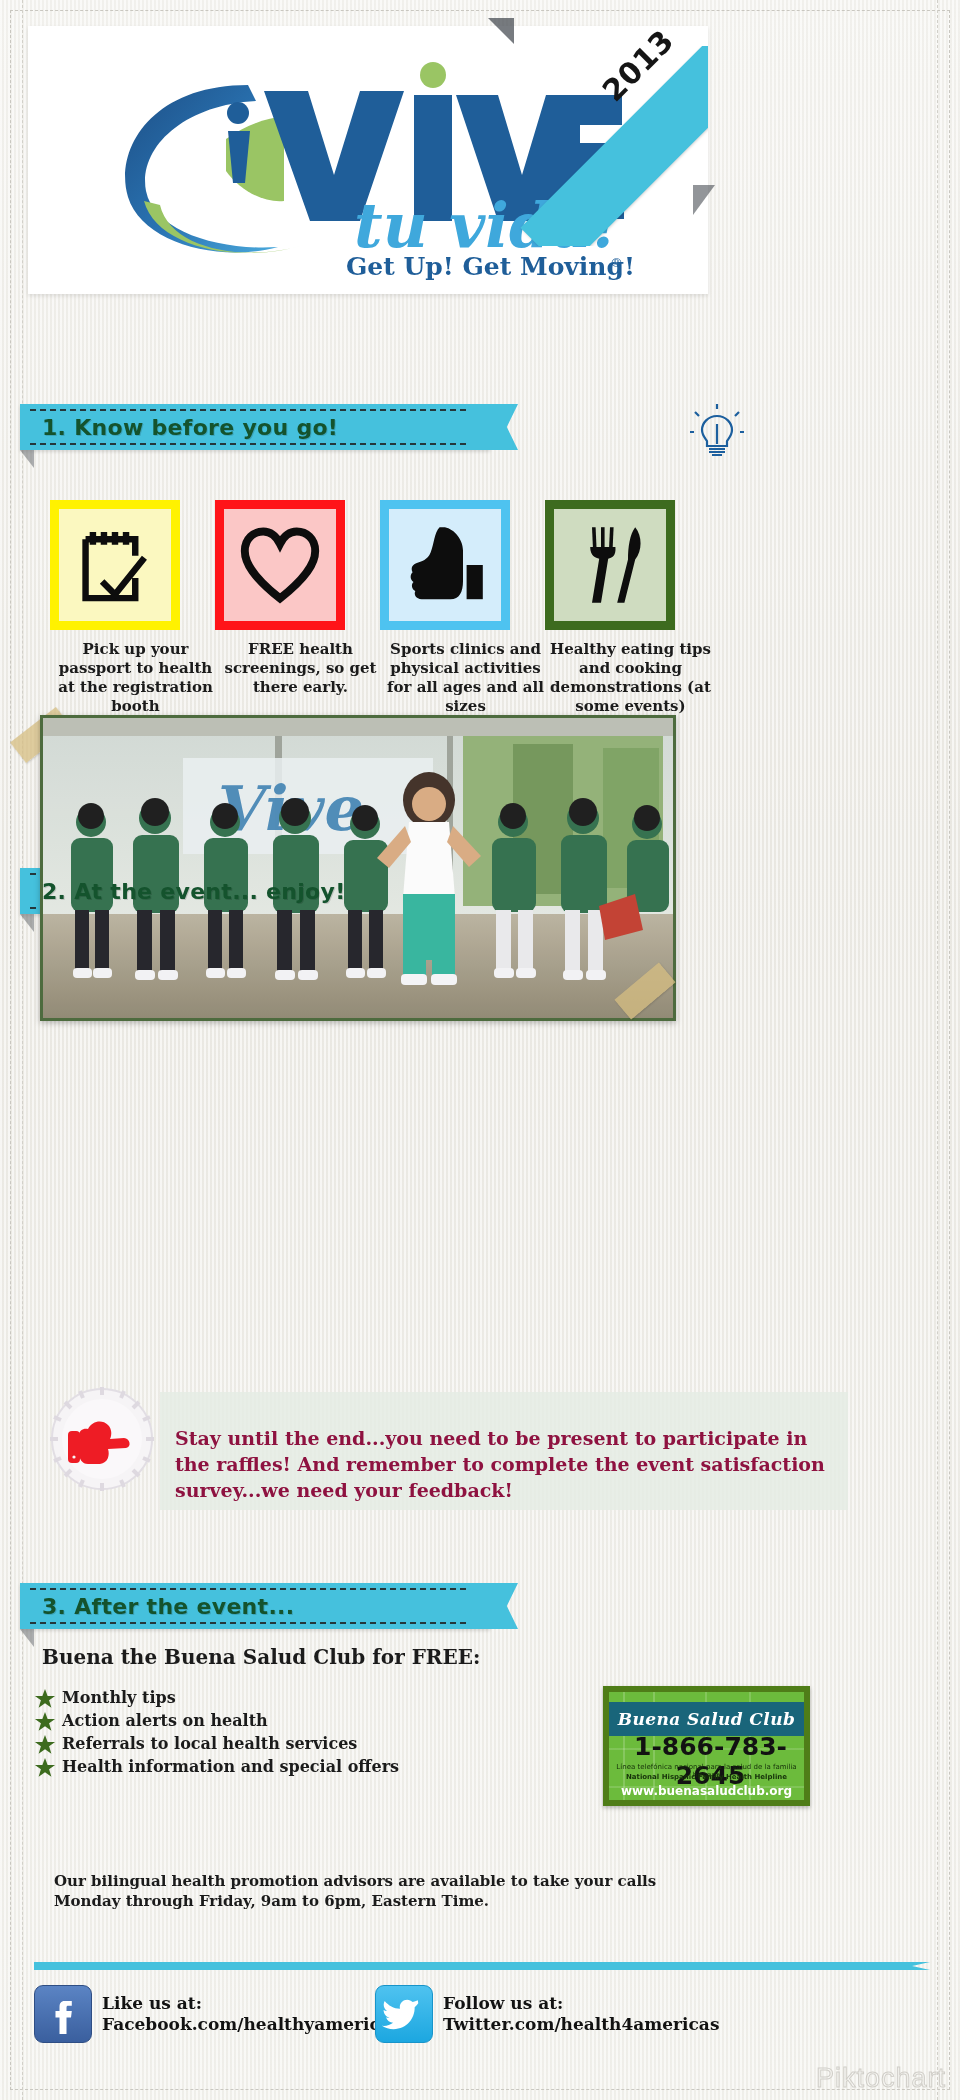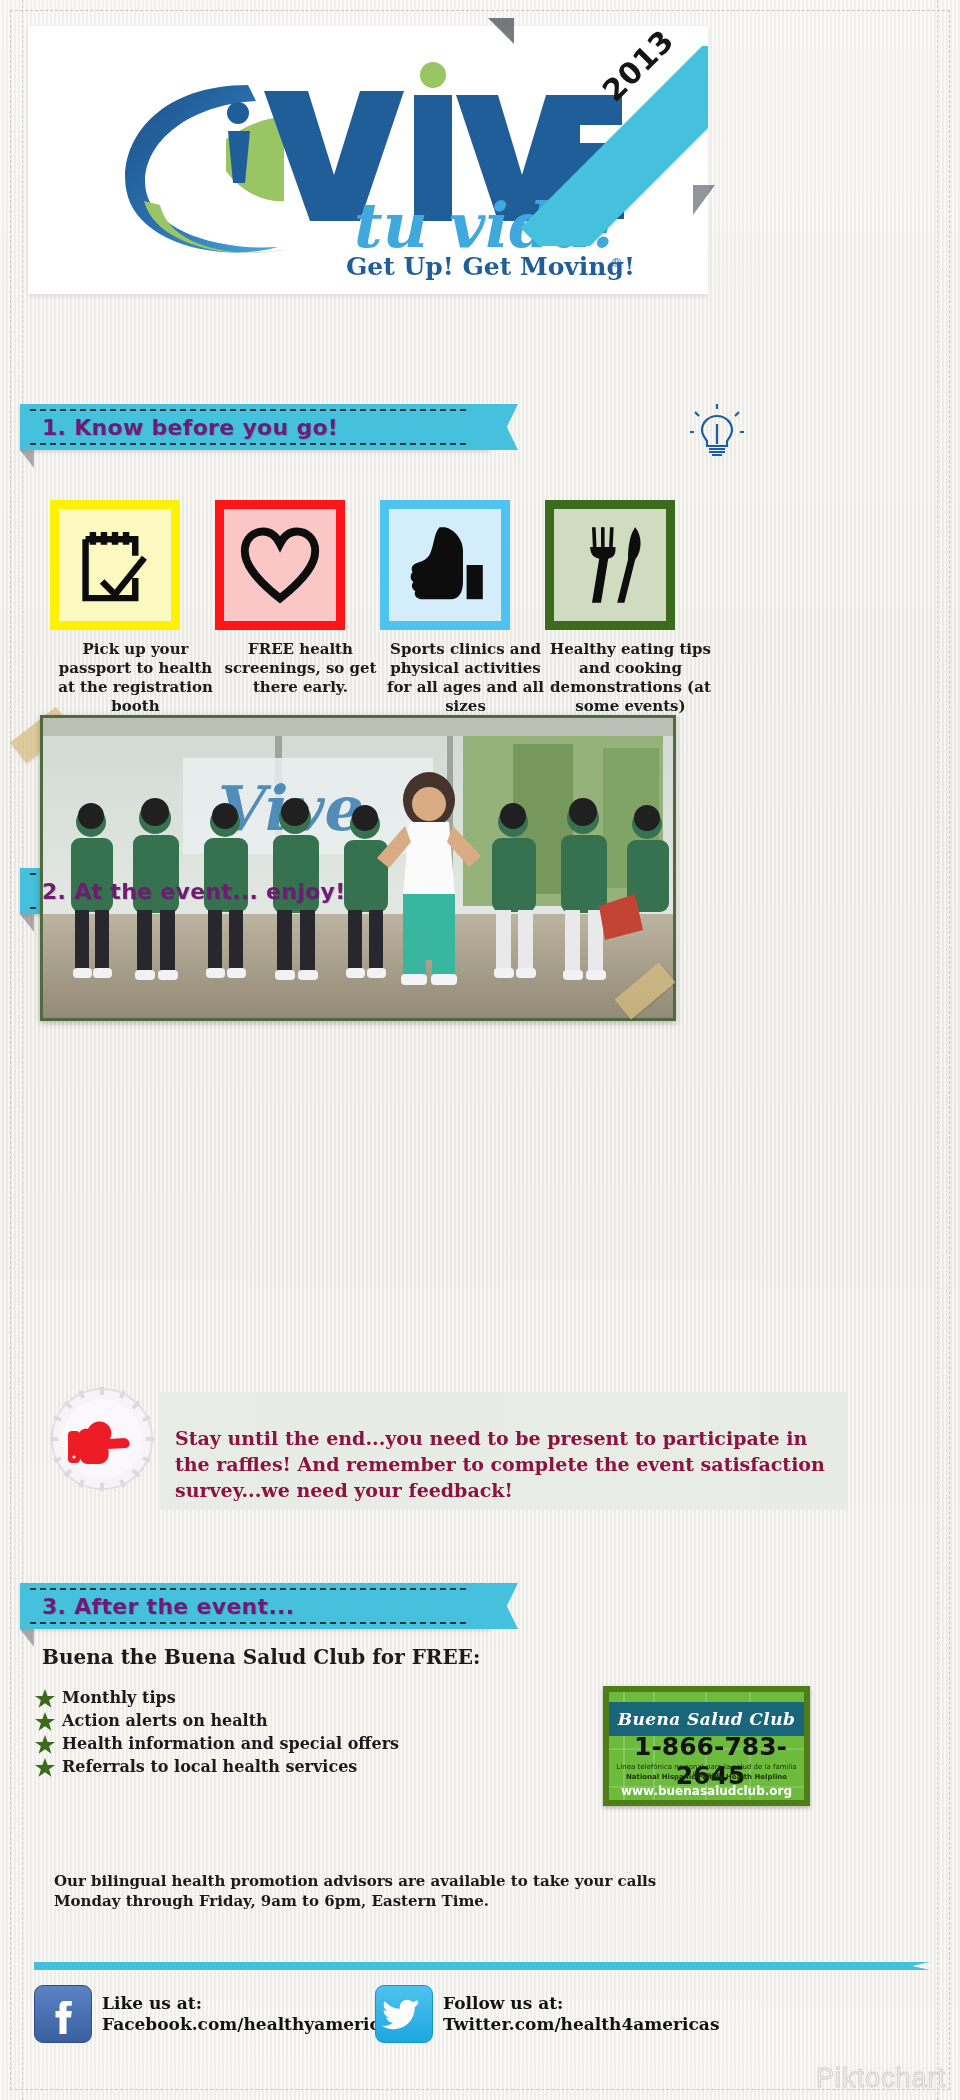--- a/index.html
+++ b/index.html
@@ -58,21 +58,21 @@
     background:#4a4f55;transform:skewY(0deg);
     clip-path:polygon(100% 0,100% 100%,0 0);opacity:.75;
   }
   .ribbon-shadow2{
     position:absolute;left:693px;top:185px;width:22px;height:30px;
     background:#4a4f55;clip-path:polygon(0 0,100% 0,0 100%);opacity:.6;
   }
 
   
   .banner{
-    position:absolute;height:46px;background:#45c1dd;color:#701a75;
+    position:absolute;height:46px;background:#45c1dd;color:#14532d;
     display:flex;align-items:center;
     box-shadow:0 2px 3px rgba(0,0,0,.12);
   }
   .banner:before,.banner:after{
     content:"";position:absolute;left:10px;right:24px;height:0;border-top:2px dashed #1f1f1f;opacity:.85;
   }
   .banner:before{top:5px;}
   .banner:after{bottom:5px;}
   .banner-text{
     position:relative;z-index:2;
@@ -481,27 +481,27 @@
     <div class="bullet">
       <svg class="star" viewBox="0 0 24 24">
         <path d="M12 1 L15 9 L23.5 9 L16.7 14 L19.3 22.5 L12 17.4 L4.7 22.5 L7.3 14 L0.5 9 L9 9 Z" fill="#3d6b1e"></path>
       </svg>
       <span class="btext">Action alerts on health</span>
     </div>
     <div class="bullet">
       <svg class="star" viewBox="0 0 24 24">
         <path d="M12 1 L15 9 L23.5 9 L16.7 14 L19.3 22.5 L12 17.4 L4.7 22.5 L7.3 14 L0.5 9 L9 9 Z" fill="#3d6b1e"></path>
       </svg>
-      <span class="btext">Health information and special offers</span>
+      <span class="btext">Referrals to local health services</span>
     </div>
     <div class="bullet">
       <svg class="star" viewBox="0 0 24 24">
         <path d="M12 1 L15 9 L23.5 9 L16.7 14 L19.3 22.5 L12 17.4 L4.7 22.5 L7.3 14 L0.5 9 L9 9 Z" fill="#3d6b1e"></path>
       </svg>
-      <span class="btext">Referrals to local health services</span>
+      <span class="btext">Health information and special offers</span>
     </div>
   </div>
 
   <div class="bsc-card">
     <div class="bsc-inner">
       <div class="bsc-band">
         <span>Buena Salud Club</span>
       </div>
       <div class="bsc-phone">1-866-783-2645</div>
       <div class="bsc-sub1">Línea telefónica nacional para la salud de la familia hispana</div>

